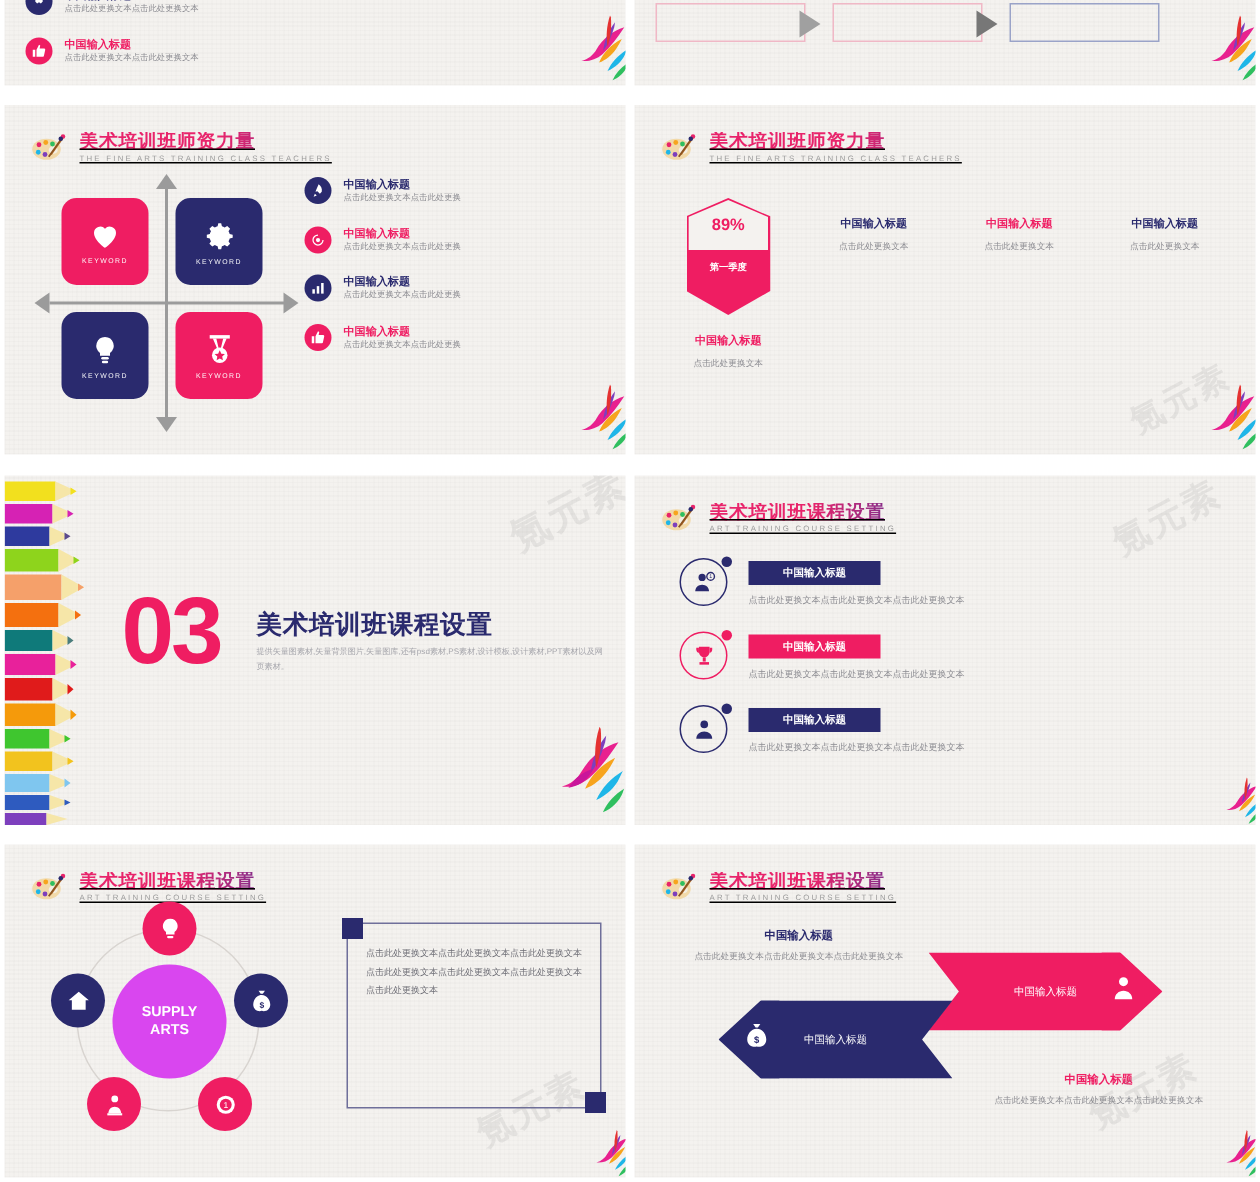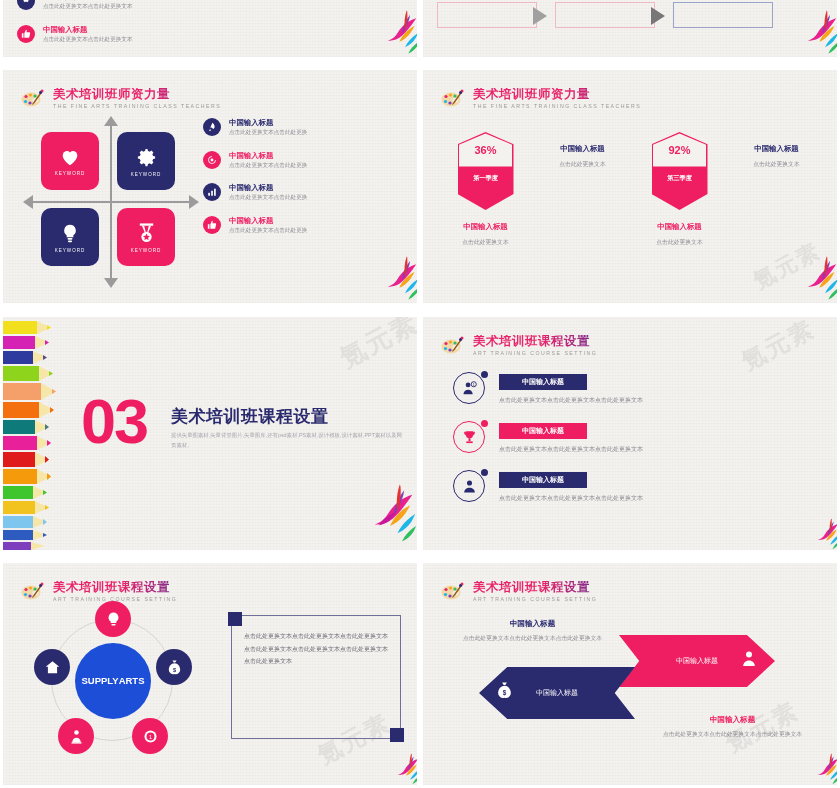--- a/index.html
+++ b/index.html
@@ -35,21 +35,21 @@
   .s-ml { left:3px;   top:70px;   width:414px; height:233px; }
   .s-mr { left:423px; top:70px;   width:414px; height:233px; }
   .s-cl { left:3px;   top:317px;  width:414px; height:233px; }
   .s-cr { left:423px; top:317px;  width:414px; height:233px; }
   .s-bl { left:3px;   top:563px;  width:414px; height:222px; }
   .s-br { left:423px; top:563px;  width:414px; height:222px; }
 
   
   .hdr { position:absolute; left:16px; top:18px; display:flex; align-items:center; gap:8px; }
   .palette { width:26px; height:20px; position:relative; flex:none; }
-  .hdr-txt { line-height:1; }
+  .hdr-txt { line-height:1;text-decoration:underline; }
   .hdr-title {
     font-size:12.5px; font-weight:bold; color:#e8246b; letter-spacing:.5px;
     white-space:nowrap;
   }
   .hdr-sub {
     font-size:5.2px; color:#9b9b9b; letter-spacing:1.5px; margin-top:3px;
     text-transform:uppercase; white-space:nowrap;
   }
   .hdr-title.grad{
     background:linear-gradient(90deg,#e8246b 0%, #e8246b 55%, #7b2f8e 100%);
@@ -143,21 +143,21 @@
     width:88px; height:16px; display:flex; align-items:center; justify-content:center;
     color:#fff; font-size:7px; font-weight:bold;
   }
   .rw-txt { margin-top:6px; font-size:6px; color:#8c8c92; }
 
   
   .sc { position:absolute; left:28px; top:42px; width:160px; height:150px; }
   .sc-ring { position:absolute; left:20px; top:14px; width:122px; height:122px; border-radius:50%; border:1px solid #d8d4d0; }
   .sc-core {
     position:absolute; left:44px; top:38px; width:76px; height:76px; border-radius:50%;
-    background:#1d4ed8; color:#fff; display:flex; flex-direction:row;
+    background:#d946ef; color:#fff; display:flex; flex-direction:column;
     align-items:center; justify-content:center; font-size:9.5px; font-weight:bold; line-height:1.25;
   }
   .sc-node { position:absolute; width:36px; height:36px; border-radius:50%; display:flex; align-items:center; justify-content:center; }
   .sc-node svg { width:17px; height:17px; fill:#fff; }
   .sc-n0 { left:64px;  top:-4px;  background:#ef1d62; }
   .sc-n1 { left:125px; top:44px;  background:#2a2a6e; }
   .sc-n2 { left:101px; top:113px; background:#ef1d62; }
   .sc-n3 { left:27px;  top:113px; background:#ef1d62; }
   .sc-n4 { left:3px;   top:44px;  background:#2a2a6e; }
   .textbox { position:absolute; left:228px; top:52px; width:170px; height:124px; border:1px solid #6f6f9a; }
@@ -388,39 +388,32 @@
         <div class="hdr-title grad">美术培训班师资力量</div>
         <div class="hdr-sub">THE FINE ARTS TRAINING CLASS TEACHERS</div>
       </div>
     </div>
 
     <div class="hexrow">
       <div class="hexcol">
         <div class="hexwrap">
           <div class="hex-top" style="background:#ef1d62;">
             <div class="inner"></div>
-            <div class="pct pink-t">36%</div>
+            <div class="pct pink-t">89%</div>
           </div>
           <div class="hex-bot" style="background:#ef1d62;">第一季度</div>
         </div>
         <div class="ht pink-t">中国输入标题</div>
         <div class="hd">点击此处更换文本</div>
       </div>
       <div class="hexcol">
         <div class="ht navy-t">中国输入标题</div>
         <div class="hd">点击此处更换文本</div>
       </div>
       <div class="hexcol">
-        <div class="hexwrap">
-          <div class="hex-top" style="background:#ef1d62;">
-            <div class="inner"></div>
-            <div class="pct pink-t">92%</div>
-          </div>
-          <div class="hex-bot" style="background:#ef1d62;">第三季度</div>
-        </div>
         <div class="ht pink-t">中国输入标题</div>
         <div class="hd">点击此处更换文本</div>
       </div>
       <div class="hexcol">
         <div class="ht navy-t">中国输入标题</div>
         <div class="hd">点击此处更换文本</div>
       </div>
     </div>
 
     <div class="wm" style="right:14px;bottom:22px;font-size:22px;">氪元素</div>

